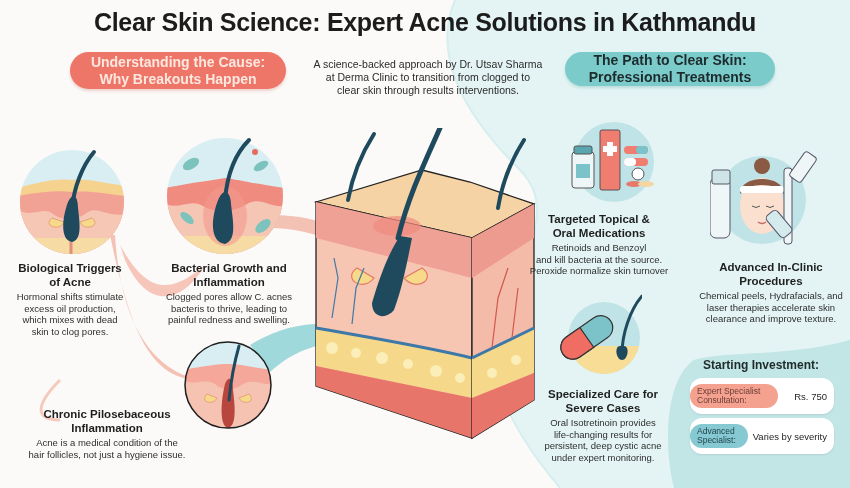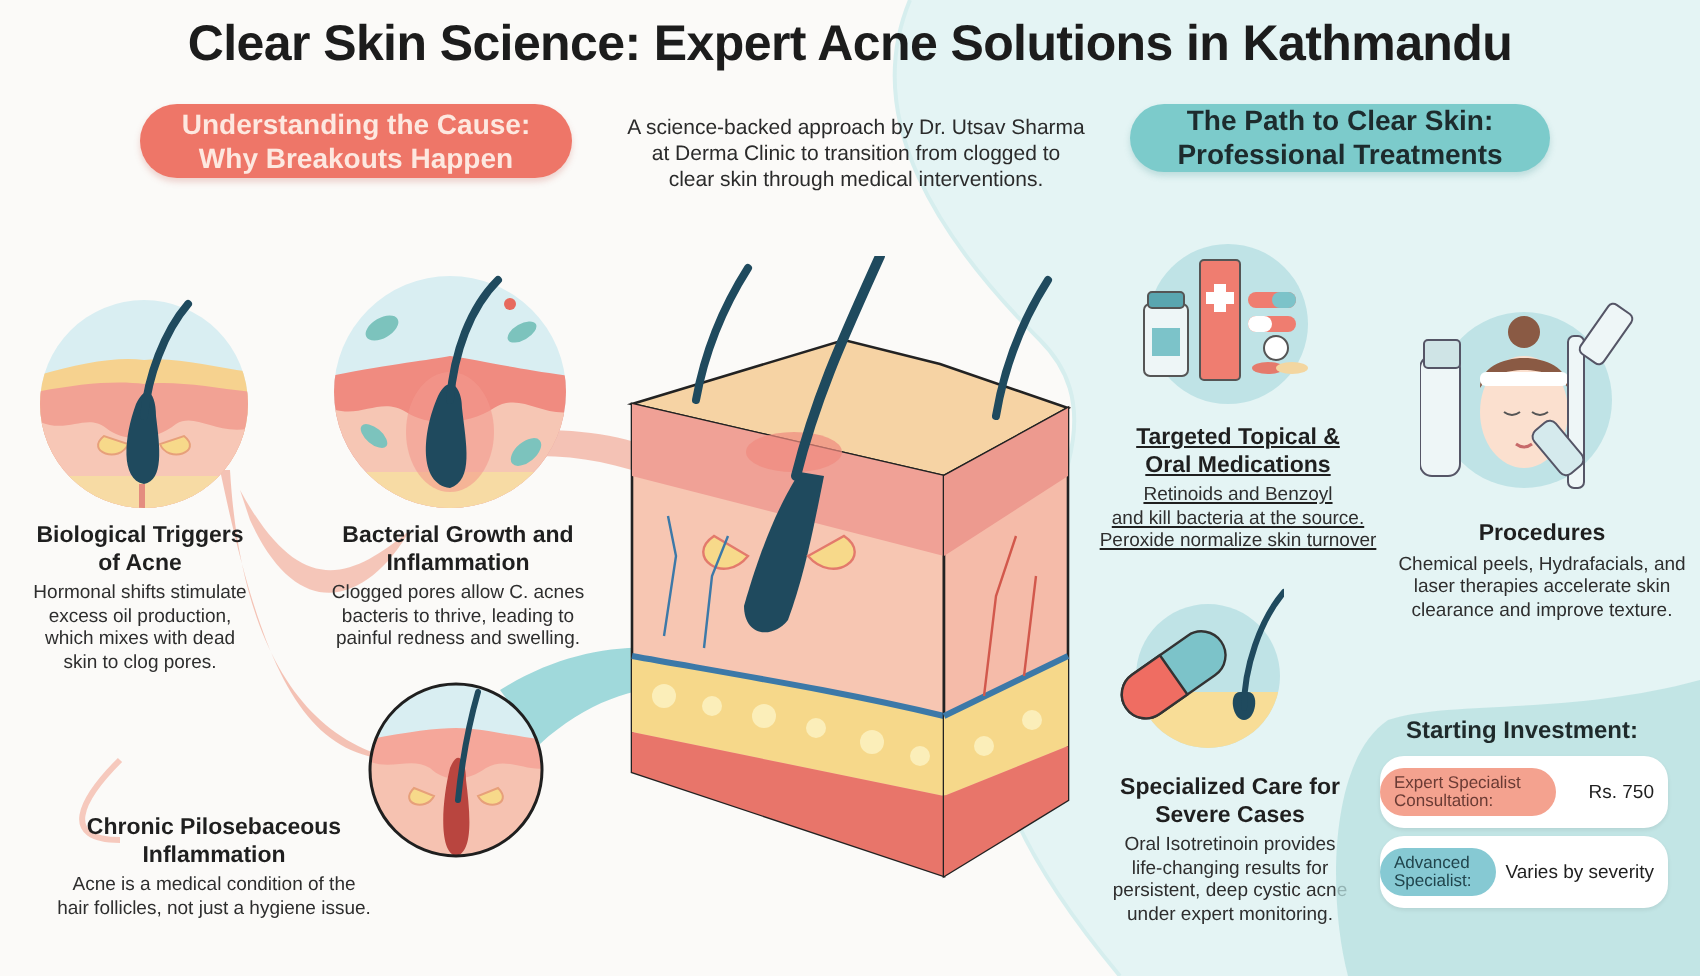--- a/index.html
+++ b/index.html
@@ -67,21 +67,21 @@
 <div class="abs pill pill-left">
   <div>
     <div>Understanding the Cause:</div>
     <div>Why Breakouts Happen</div>
   </div>
 </div>
 
 <div class="abs intro">
   <div>A science-backed approach by Dr. Utsav Sharma</div>
   <div>at Derma Clinic to transition from clogged to</div>
-  <div>clear skin through medical interventions.</div>
+  <div>clear skin through results interventions.</div>
 </div>
 
 <div class="abs pill pill-right">
   <div>
     <div>The Path to Clear Skin:</div>
     <div>Professional Treatments</div>
   </div>
 </div>
 
 <svg class="abs" style="left:0;top:0;" width="850" height="488">
@@ -269,44 +269,45 @@
     <path d="M0,52 L90,52 L90,86 L0,86 Z" fill="#f8dd97"></path>
     <path d="M68,52 C62,52 64,66 70,66 C76,66 78,52 72,52 Z" fill="#1f4a5e"></path>
   </g>
   <path d="M70,60 C70,40 78,16 90,2" stroke="#1f4a5e" stroke-width="3" fill="none" stroke-linecap="round"></path>
   <g transform="rotate(-35 34 44)">
     <rect x="6" y="32" width="58" height="24" rx="12" fill="#7cc3c9" stroke="#333" stroke-width="1.2"></rect>
     <path d="M18,32 L35,32 L35,56 L18,56 A12,12 0 0 1 18,32 Z" fill="#ef6d62" stroke="#333" stroke-width="1.2"></path>
   </g>
 </svg>
 
-<div class="abs" style="left:544px;top:213px;width:150px;text-decoration:underline;">
+<div class="abs" style="left:524px;top:213px;width:150px;">
   <div class="sec-h">
     <div>Targeted Topical &amp;</div>
       <div>Oral Medications</div>
   </div>
   <div class="sec-p">
     <div>Retinoids and Benzoyl</div>
       <div>and kill bacteria at the source.</div>
     <div>Peroxide normalize skin turnover</div>
   </div>
 </div>
 
 <div class="abs" style="left:695px;top:261px;width:152px;">
   <div class="sec-h">
+    <div>Advanced In-Clinic</div>
       <div>Procedures</div>
   </div>
   <div class="sec-p">
     <div>Chemical peels, Hydrafacials, and</div>
       <div>laser therapies accelerate skin</div>
     <div>clearance and improve texture.</div>
   </div>
 </div>
 
-<div class="abs" style="left:538px;top:388px;width:130px;margin-left:12px;">
+<div class="abs" style="left:538px;top:388px;width:130px;">
   <div class="sec-h">
     <div>Specialized Care for</div>
       <div>Severe Cases</div>
   </div>
   <div class="sec-p">
     <div>Oral Isotretinoin provides</div>
       <div>life-changing results for</div>
     <div>persistent, deep cystic acne</div>
       <div>under expert monitoring.</div>
   </div>

